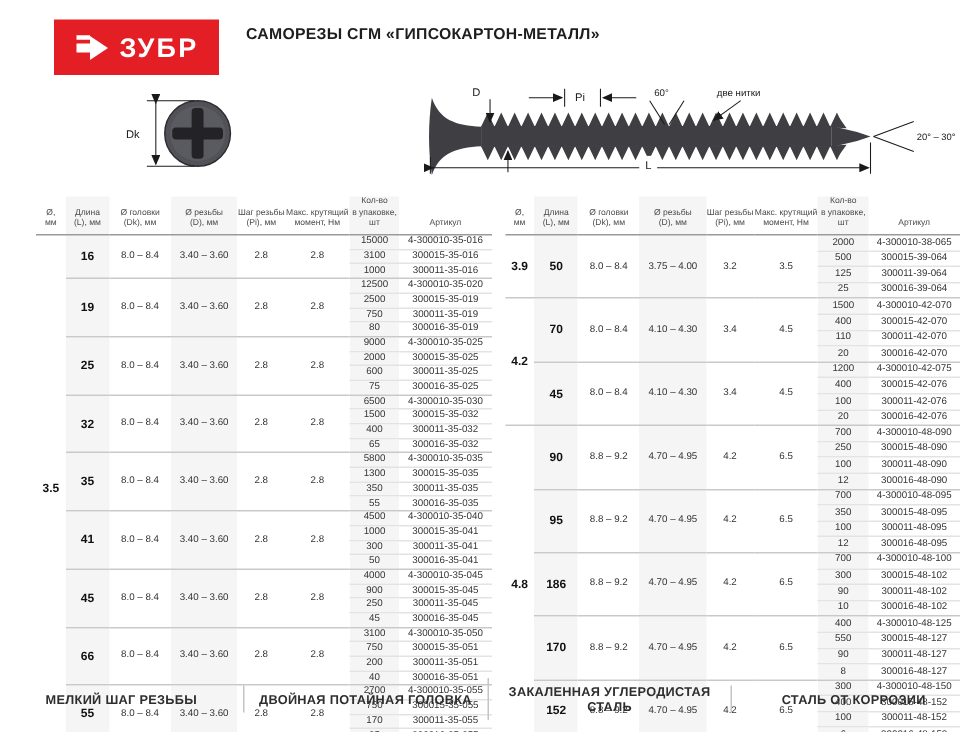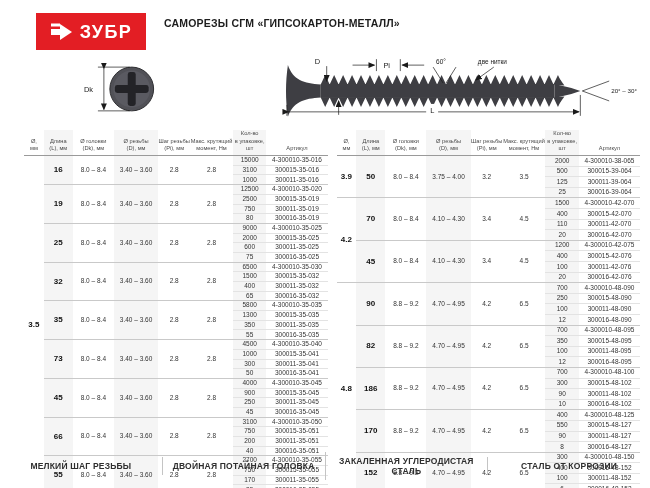--- a/index.html
+++ b/index.html
@@ -250,21 +250,21 @@
         </tr>
         <tr>
           <td class="st">350</td>
           <td class="st">300011-35-035</td>
         </tr>
         <tr>
           <td class="st">55</td>
           <td class="st">300016-35-035</td>
         </tr>
         <tr>
-          <td class="len gt" rowspan="4">73</td>
+          <td class="len gt" rowspan="4">41</td>
           <td class="gt" rowspan="4">8.0 – 8.4</td>
           <td class="gt" rowspan="4">3.40 – 3.60</td>
           <td class="gt" rowspan="4">2.8</td>
           <td class="gt" rowspan="4">2.8</td>
           <td class="gt">4500</td>
           <td class="gt">4-300010-35-040</td>
         </tr>
         <tr>
           <td class="st">1000</td>
           <td class="st">300015-35-041</td>
@@ -470,21 +470,21 @@
         </tr>
         <tr>
           <td class="st">100</td>
           <td class="st">300011-48-090</td>
         </tr>
         <tr>
           <td class="st">12</td>
           <td class="st">300016-48-090</td>
         </tr>
         <tr>
-          <td class="len gt" rowspan="4">82</td>
+          <td class="len gt" rowspan="4">95</td>
           <td class="gt" rowspan="4">8.8 – 9.2</td>
           <td class="gt" rowspan="4">4.70 – 4.95</td>
           <td class="gt" rowspan="4">4.2</td>
           <td class="gt" rowspan="4">6.5</td>
           <td class="gt">700</td>
           <td class="gt">4-300010-48-095</td>
         </tr>
         <tr>
           <td class="st">350</td>
           <td class="st">300015-48-095</td>

